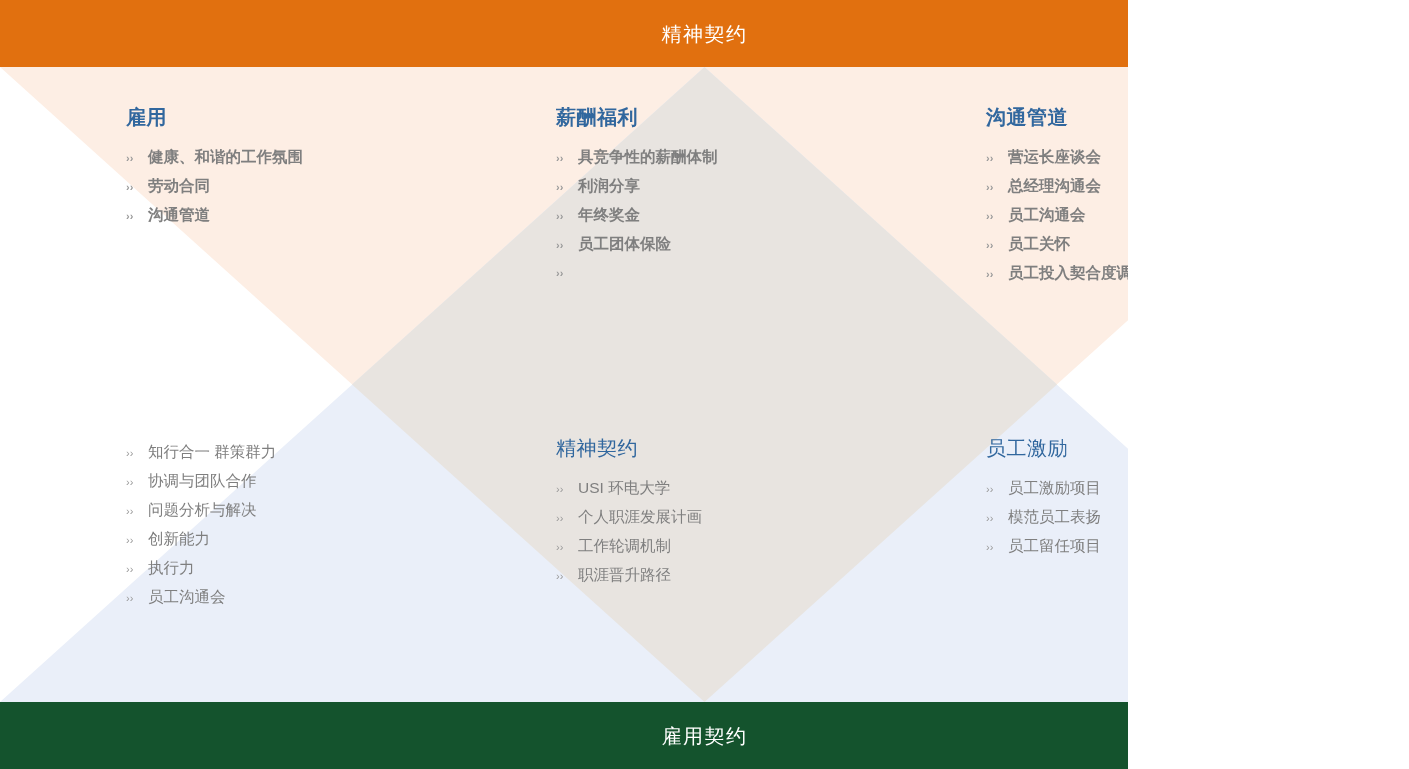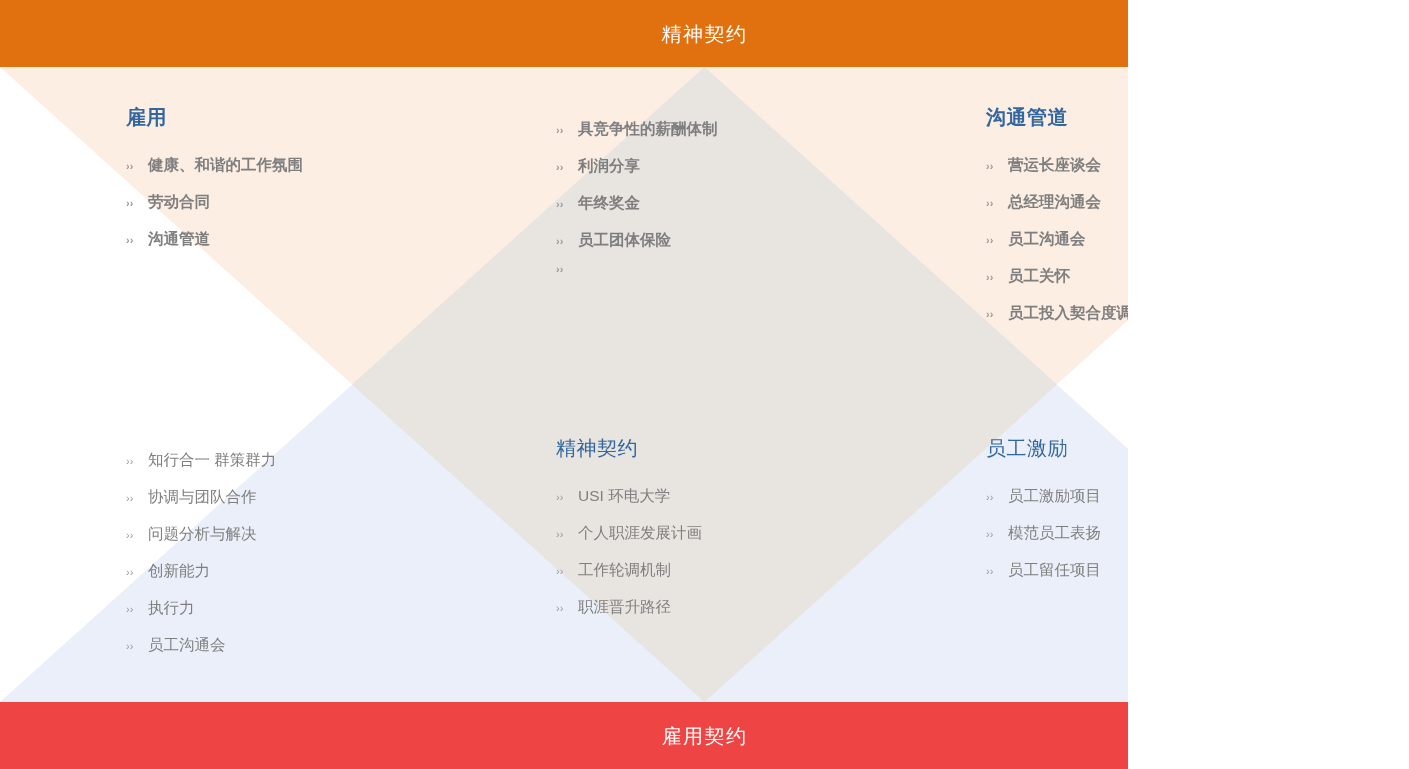--- a/index.html
+++ b/index.html
@@ -35,21 +35,21 @@
     position: absolute;
     left: 0;
     width: 1409px;
     height: 67px;
     z-index: 3;
     display: flex;
     align-items: center;
     justify-content: center;
   }
   .banner-top { top: 0; background: #e1700f; }
-  .banner-bottom { top: 702px; height: 67px; background: #ef4444; }
+  .banner-bottom { top: 702px; height: 67px; background: #14532d; }
   .banner-label {
     color: #ffffff;
     font-size: 20px;
     letter-spacing: 1.5px;
     line-height: 1;
     font-weight: 400;
   }
 
   
   .content {
@@ -91,21 +91,21 @@
 
   .bullet {
     color: #9a9a9a;
     font-size: 11px;
     line-height: 28px;
     width: 22px;
     flex: 0 0 22px;
     letter-spacing: 0px;
   }
 
-  .item-label { flex: 0 1 auto; margin-top: 8px; }
+  .item-label { flex: 0 1 auto; }
 </style>
 </head>
 <body>
 
 <div class="slide">
 
   <svg class="bg-layer" viewBox="0 0 1409 769" preserveAspectRatio="none" aria-hidden="true">
     <rect x="0" y="0" width="1409" height="769" fill="#ffffff"></rect>
     <polygon points="0,67 1409,67 704.5,702" fill="#fdeee4"></polygon>
     <polygon points="0,702 1409,702 704.5,67" fill="#eaeff9"></polygon>
@@ -130,20 +130,21 @@
           <span class="item-label">劳动合同</span>
         </li>
         <li class="group-item">
           <span class="bullet">››</span>
           <span class="item-label">沟通管道</span>
         </li>
       </ul>
     </div>
 
     <div class="group row1">
+      <div class="group-title">薪酬福利</div>
       <ul class="group-list">
         <li class="group-item">
           <span class="bullet">››</span>
           <span class="item-label">具竞争性的薪酬体制</span>
         </li>
         <li class="group-item">
           <span class="bullet">››</span>
           <span class="item-label">利润分享</span>
         </li>
         <li class="group-item">

